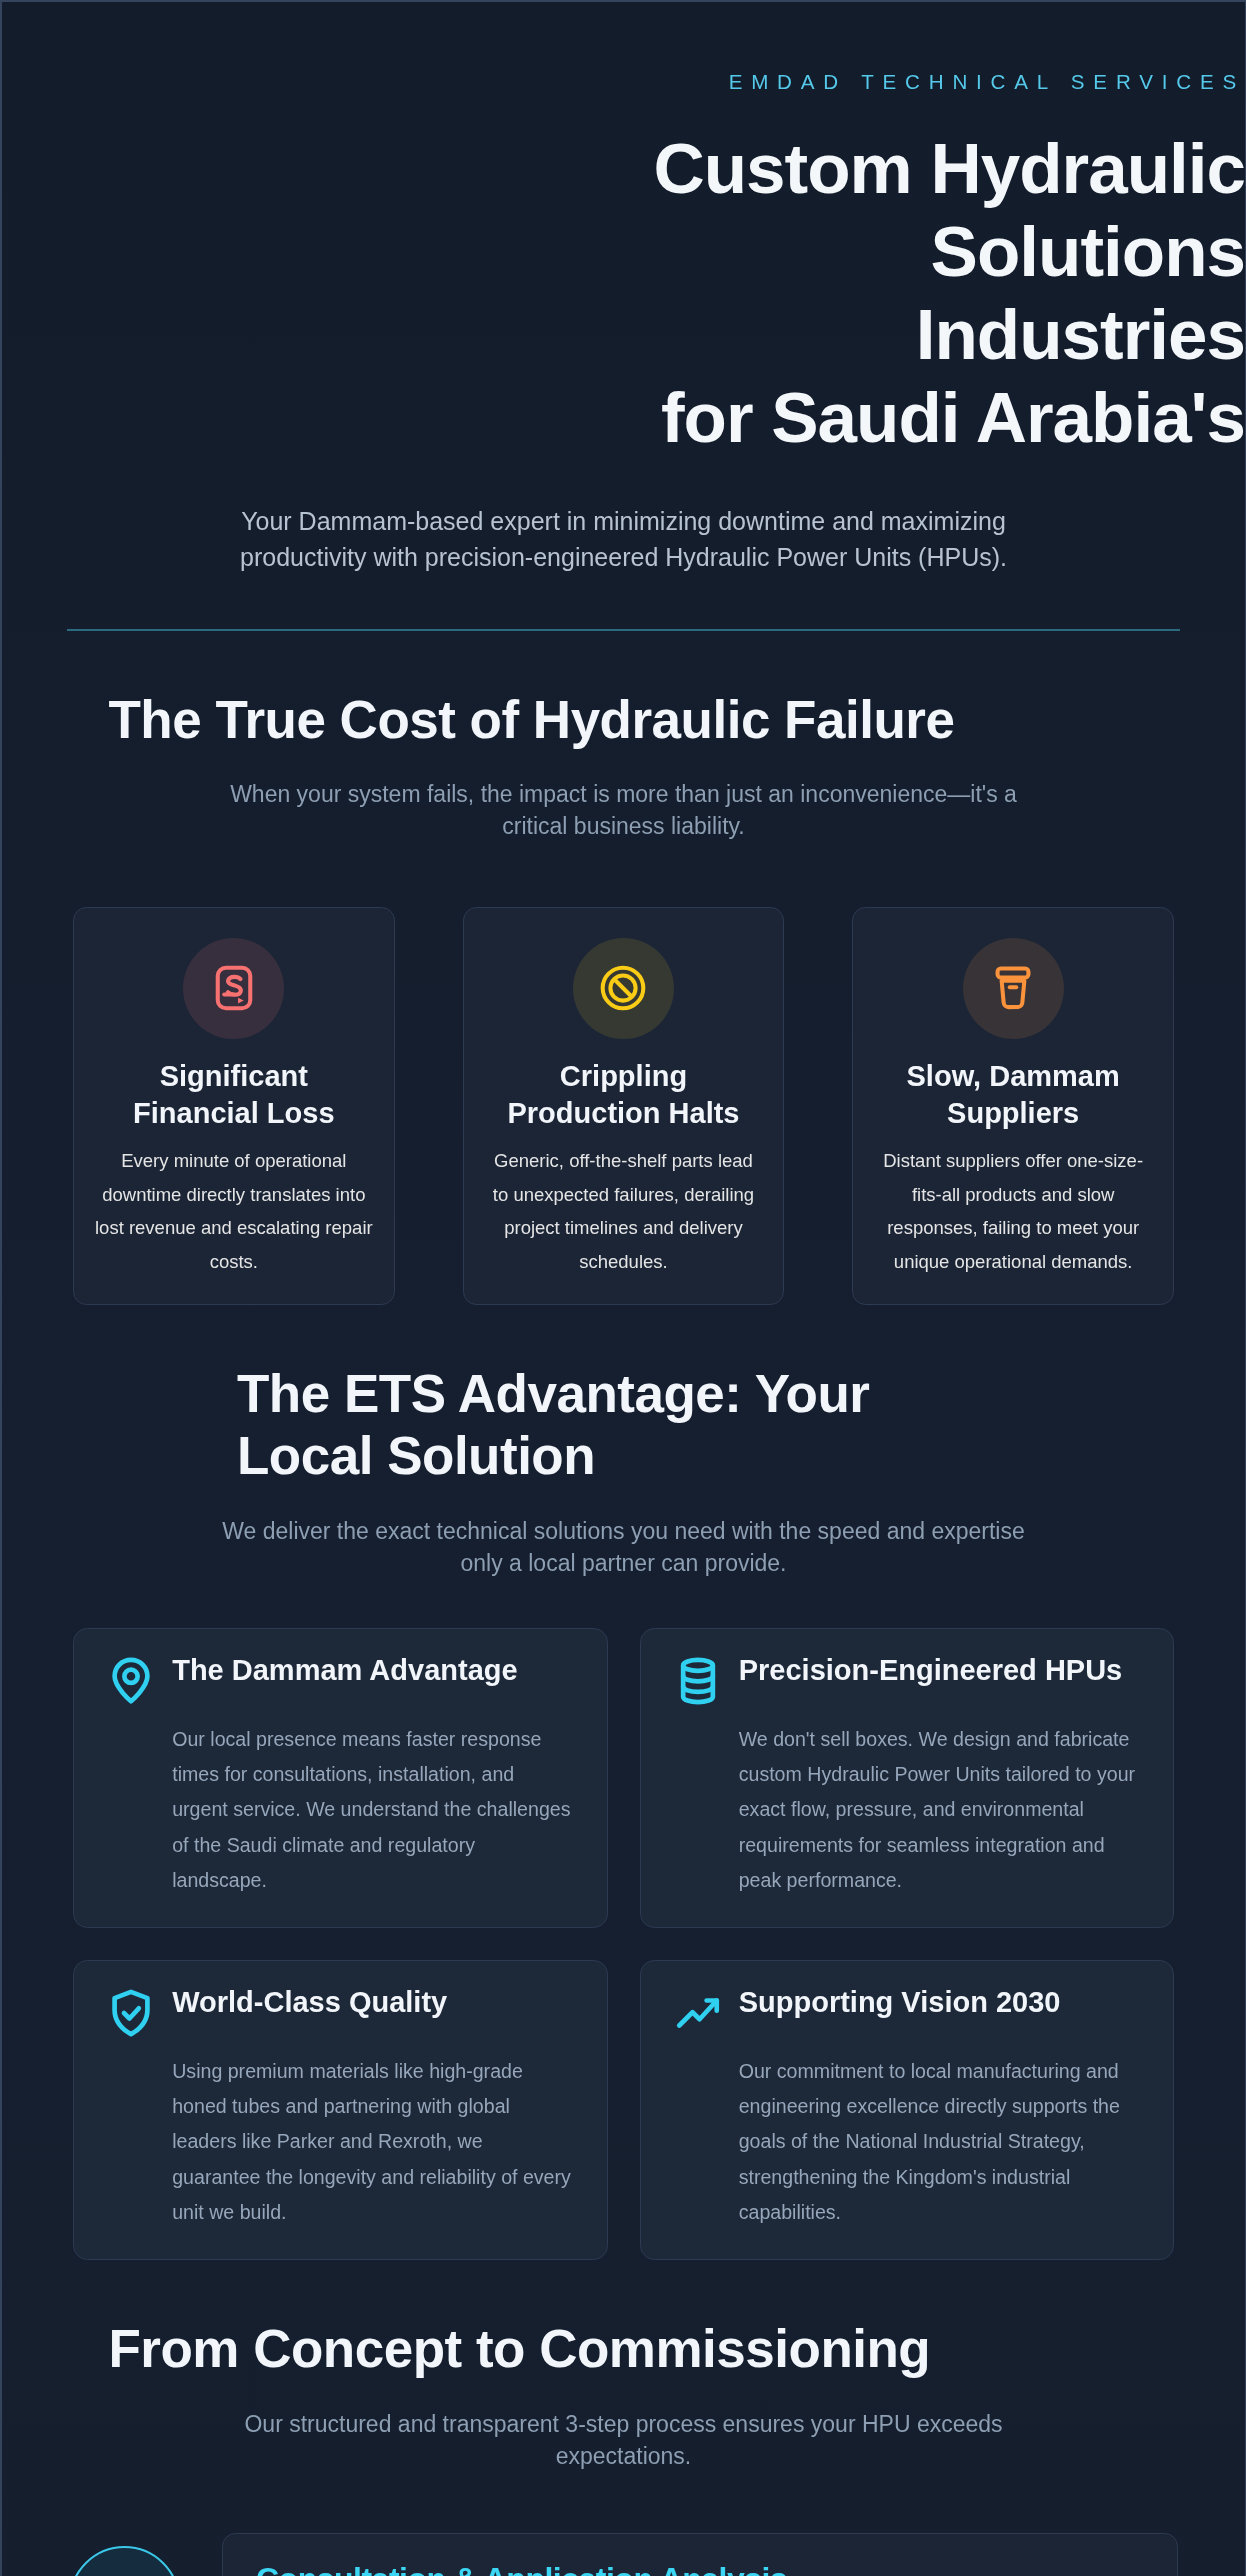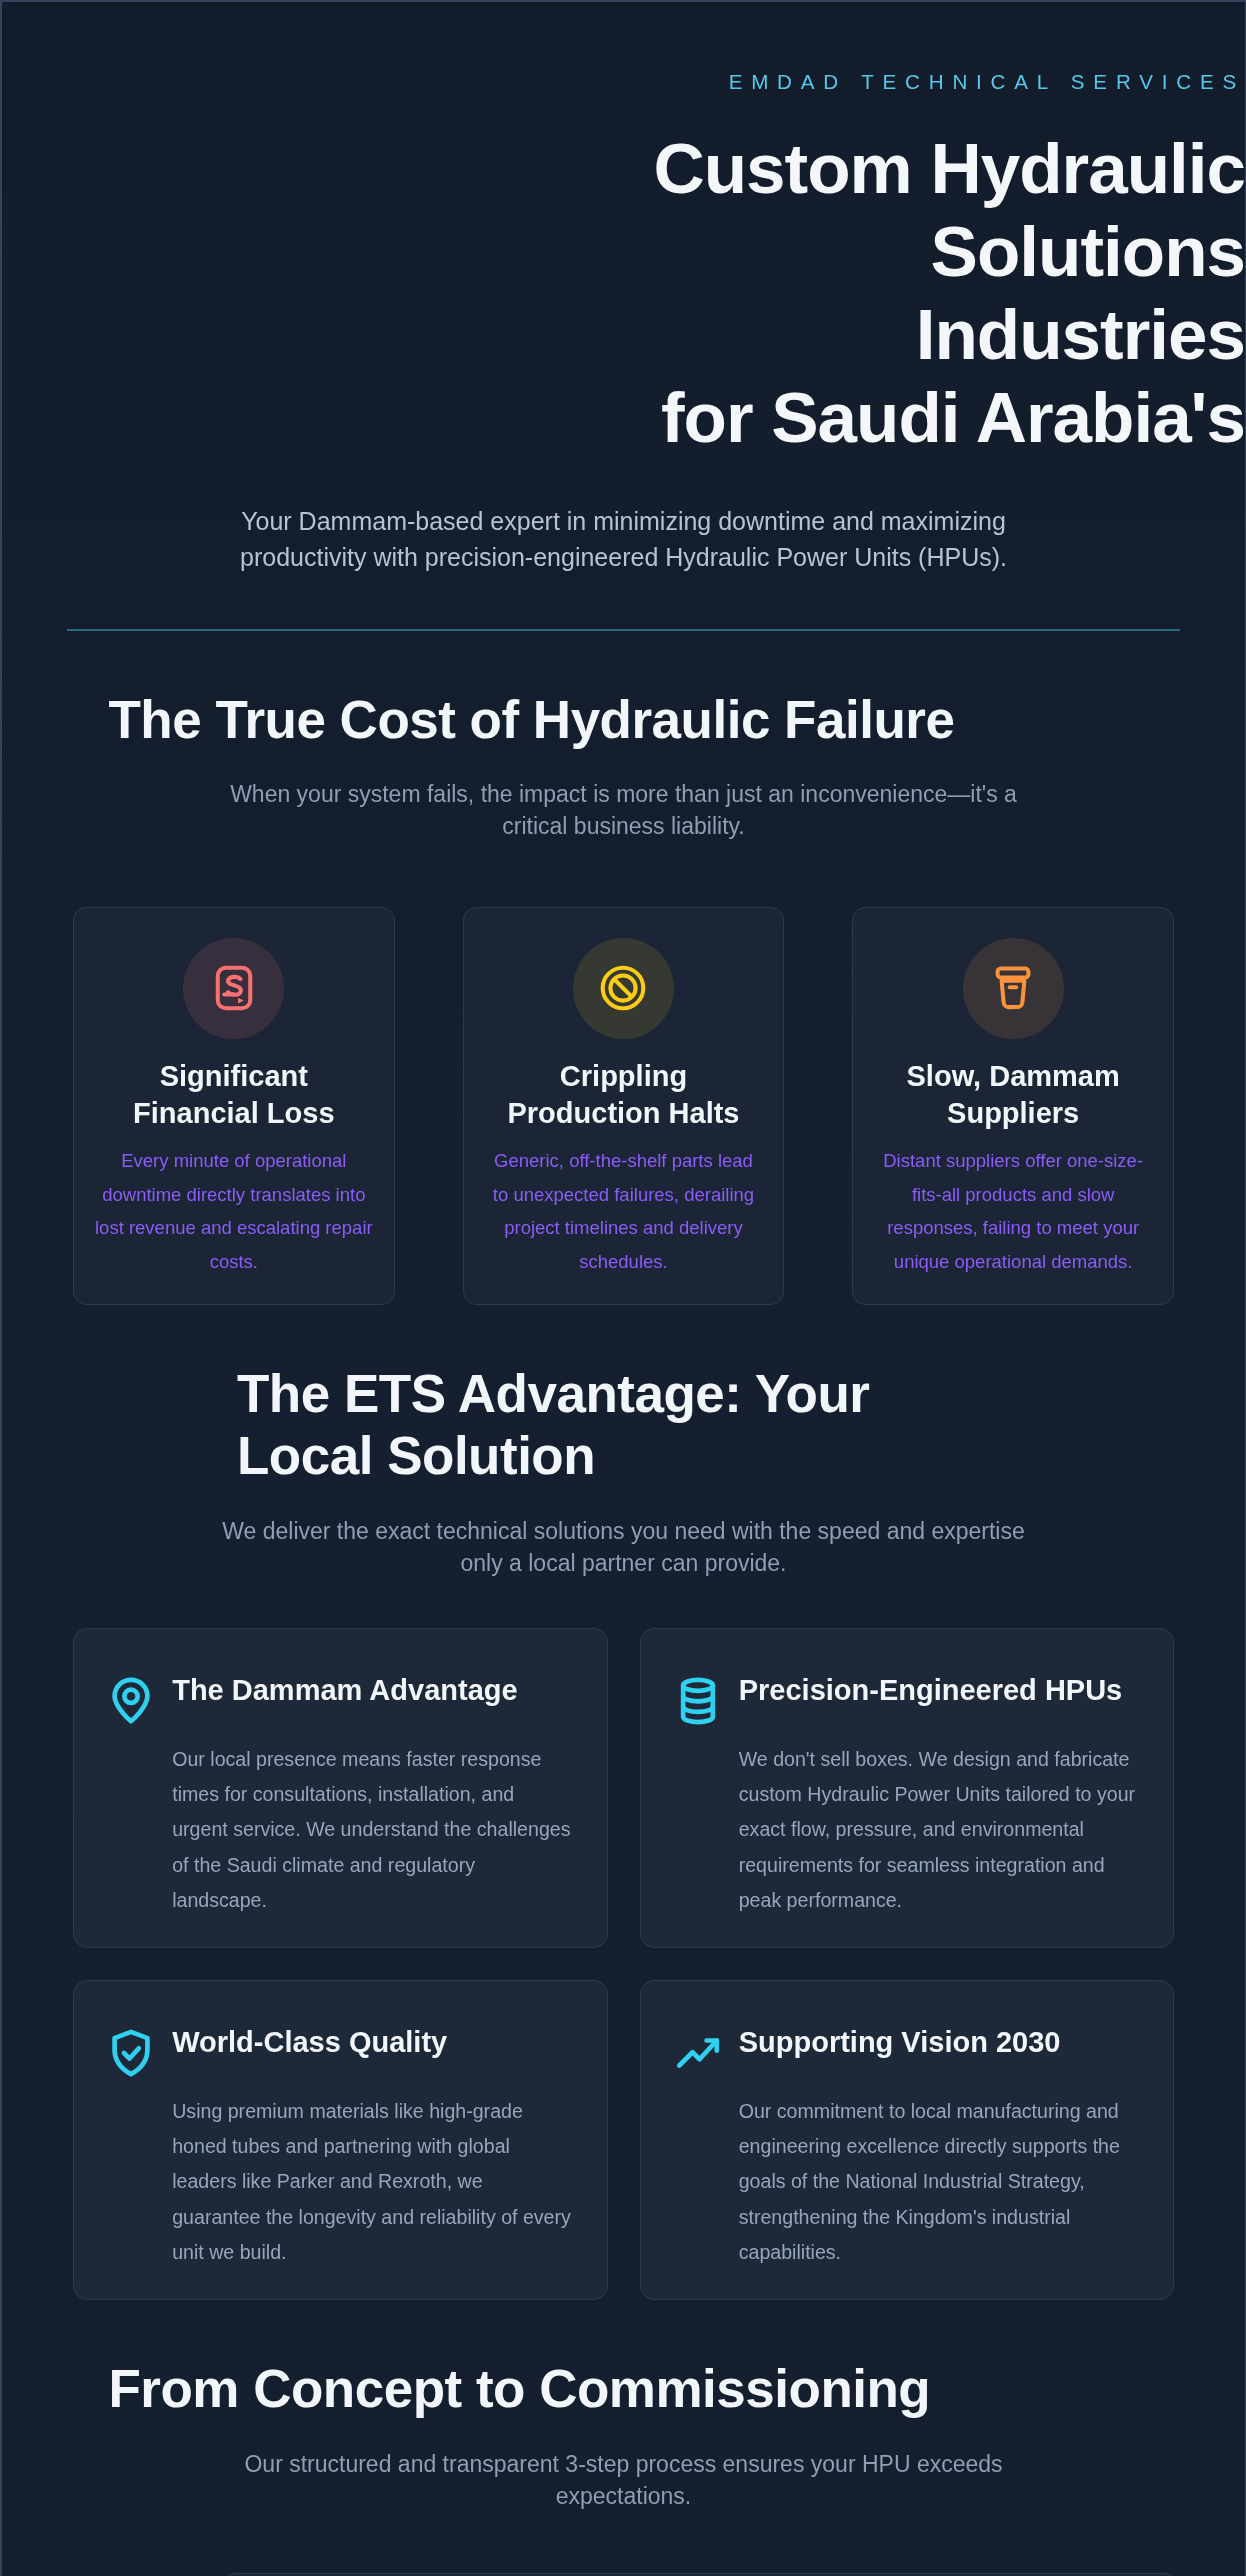--- a/index.html
+++ b/index.html
@@ -60,31 +60,31 @@
     width:101px; height:101px; border-radius:50%;
     margin:0 auto; display:flex; align-items:center; justify-content:center;
   }
   .tint-red    { background:rgba(248,113,113,0.13); }
   .tint-yellow { background:rgba(250,204,21,0.12); }
   .tint-orange { background:rgba(251,146,60,0.13); }
   .cost-title {
     margin-top:19.6px; font-size:29px; font-weight:700; color:#f2f6fa; line-height:1.25;
   }
   .cost-body {
-    margin:13.4px auto 0; font-size:18.5px; line-height:1.82; color:#8b5cf6; max-width:278px;
+    margin:13.4px auto 0; font-size:18.5px; line-height:1.82; color:#e5e5e5; max-width:278px;
   }
 
   
   .adv-grid {
     display:grid; grid-template-columns:repeat(2,1fr); gap:32px;
     margin:49px 71px 0;
   }
   .adv-card {
     background:#1d2839; border:1px solid #2c3a52; border-radius:14.4px;
-    padding:44px 32px 29px;
+    padding:24px 32px 29px;
     display:grid; grid-template-columns:61px 1fr; column-gap:5.2px;
   }
   .adv-icon { width:50px; height:50px; margin-top:3.1px; }
   .adv-title {
     font-size:29px; font-weight:700; color:#f2f6fa; line-height:1.22;
   }
   .adv-body {
     grid-column:2; margin-top:15.5px;
     font-size:19.6px; line-height:1.8; color:#97a7bb; max-width:412px;
   }

